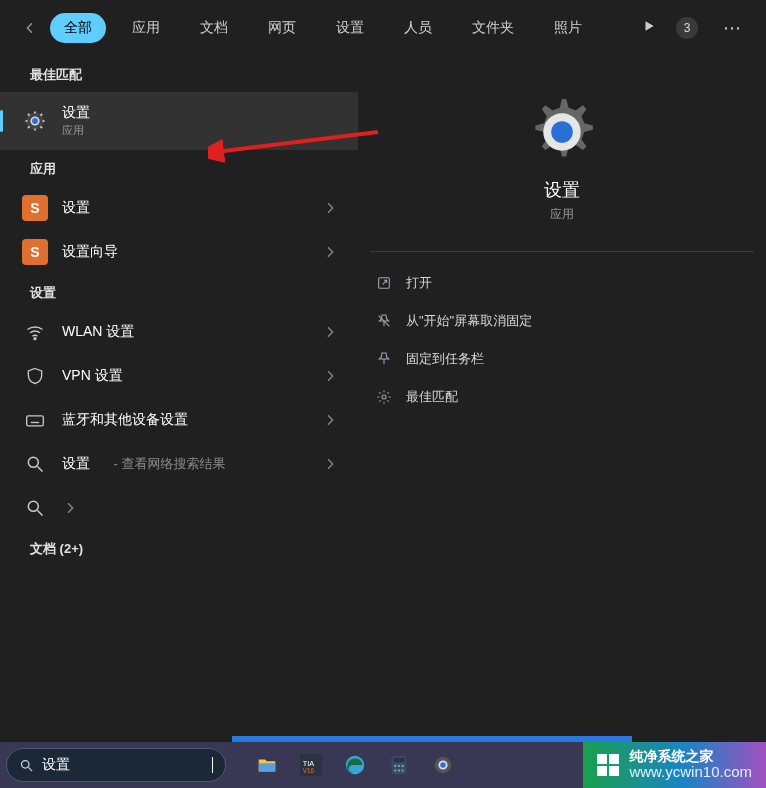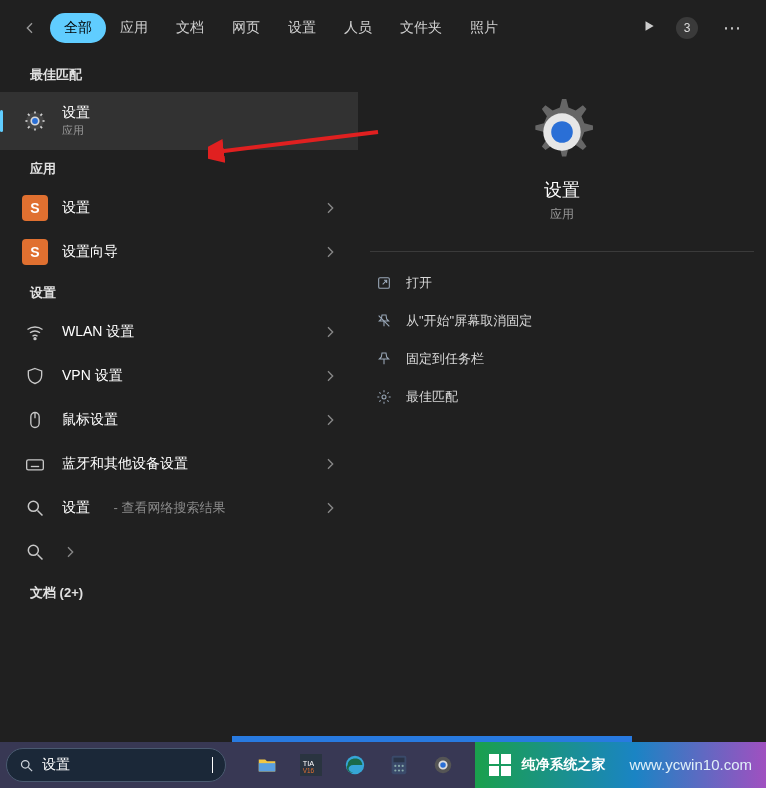--- a/index.html
+++ b/index.html
@@ -1,21 +1,21 @@
 <!DOCTYPE html>
 <html><head>
 <meta charset="utf-8">
 <style>
   * { box-sizing: border-box; margin: 0; padding: 0; }
   html, body { width: 766px; height: 788px; overflow: hidden; background: #202020; font-family: "Segoe UI", "Microsoft YaHei", sans-serif; color: #ffffff; }
   .window { width: 766px; height: 742px; background: #202020; position: relative; }
   .header { display: flex; align-items: center; padding: 8px 14px; gap: 4px; height: 56px; }
   .back-btn { width: 32px; height: 32px; display:flex;align-items:center;justify-content:center; color:#9a9a9a; border-radius:4px; }
   .back-btn svg{width:16px;height:16px;stroke:#9a9a9a;stroke-width:2;fill:none;}
-  .tabs { display:flex; gap:0; }
+  .tabs { display:flex; gap:12px; }
   .tab { padding: 6px 14px; font-size:14px; color:#d0d0d0; border-radius:16px; cursor:pointer;}
   .tab.active { background:#60cdff; color:#000; font-weight:400; }
   .hdr-right{margin-left:auto;display:flex;align-items:center;gap:20px;padding-right:6px;}
   .run-icon{width:14px;height:14px;}
   .count-badge{background:#3a3a3a;color:#ddd;width:22px;height:22px;border-radius:11px;display:flex;align-items:center;justify-content:center;font-size:12px;}
   .more-btn{color:#ccc;font-size:18px;width:28px;text-align:center;}
   .body{display:flex;height:686px;}
   .left{width:358px;padding:0 0 0 0;overflow:hidden;}
   .right{flex:1;padding:24px 12px;}
   .section-label{font-size:13px;font-weight:600;color:#e0e0e0;padding:10px 30px 8px 30px;}
@@ -44,21 +44,21 @@
   .searchbox{margin-left:6px;width:220px;height:34px;background:#1b2838;border:1px solid #4a5a70;border-radius:17px;display:flex;align-items:center;padding:0 12px;gap:8px;}
   .searchbox svg{width:15px;height:15px;stroke:#cfd5dd;stroke-width:2;fill:none;}
   .search-input{flex:1;background:transparent;border:none;outline:none;color:#fff;font-size:14px;}
   .search-caret{width:1px;height:16px;background:#fff;}
   .tb-icons{display:flex;align-items:center;gap:18px;margin-left:28px;}
   .tb-icon{width:26px;height:26px;display:flex;align-items:center;justify-content:center;}
   .tb-icon svg{width:22px;height:22px;}
   .brand{position:absolute;right:0;bottom:0;height:46px;display:flex;align-items:center;background:linear-gradient(90deg,#1aa04c,#1a84c4 55%,#a050c0);padding:0 14px;gap:10px;border-radius:0;}
   .brand-logo{display:grid;grid-template-columns:10px 10px;grid-template-rows:10px 10px;gap:2px;}
   .brand-logo span{background:#fff;}
-  .brand-txt{display:flex;flex-direction:row;line-height:1.1;gap:24px;}
+  .brand-txt{display:flex;flex-direction:column;line-height:1.1;}
   .brand-name{font-size:14px;font-weight:bold;color:#fff;}
   .brand-url{font-size:15px;color:#e0f0f8;}
   .blue-strip{position:absolute;left:232px;bottom:46px;height:6px;width:400px;background:#287ae0;}
 </style>
 </head>
 <body>
 
 <div class="window">
   <div class="header">
     <div class="back-btn">
@@ -163,34 +163,20 @@
         <div class="row-text">
             <div class="row-title">VPN 设置</div>
           </div>
         <svg class="chev" viewBox="0 0 24 24">
             <path d="M9 5l7 7-7 7"></path>
           </svg>
       </div>
       <div class="result-row">
         <div class="row-icon">
             <svg viewBox="0 0 24 24" fill="none" stroke="#c8c8c8" stroke-width="1.6">
-              <rect x="7" y="3" width="10" height="18" rx="5"></rect>
-              <line x1="12" y1="3" x2="12" y2="10"></line>
-            </svg>
-          </div>
-        <div class="row-text">
-            <div class="row-title">鼠标设置</div>
-          </div>
-        <svg class="chev" viewBox="0 0 24 24">
-            <path d="M9 5l7 7-7 7"></path>
-          </svg>
-      </div>
-      <div class="result-row">
-        <div class="row-icon">
-            <svg viewBox="0 0 24 24" fill="none" stroke="#c8c8c8" stroke-width="1.6">
               <rect x="2" y="7" width="20" height="12" rx="2"></rect>
               <line x1="6" y1="11" x2="6" y2="11"></line>
               <line x1="10" y1="11" x2="10" y2="11"></line>
               <line x1="14" y1="11" x2="14" y2="11"></line>
               <line x1="18" y1="11" x2="18" y2="11"></line>
               <line x1="7" y1="15" x2="17" y2="15"></line>
             </svg>
           </div>
         <div class="row-text">
             <div class="row-title">蓝牙和其他设备设置</div>

